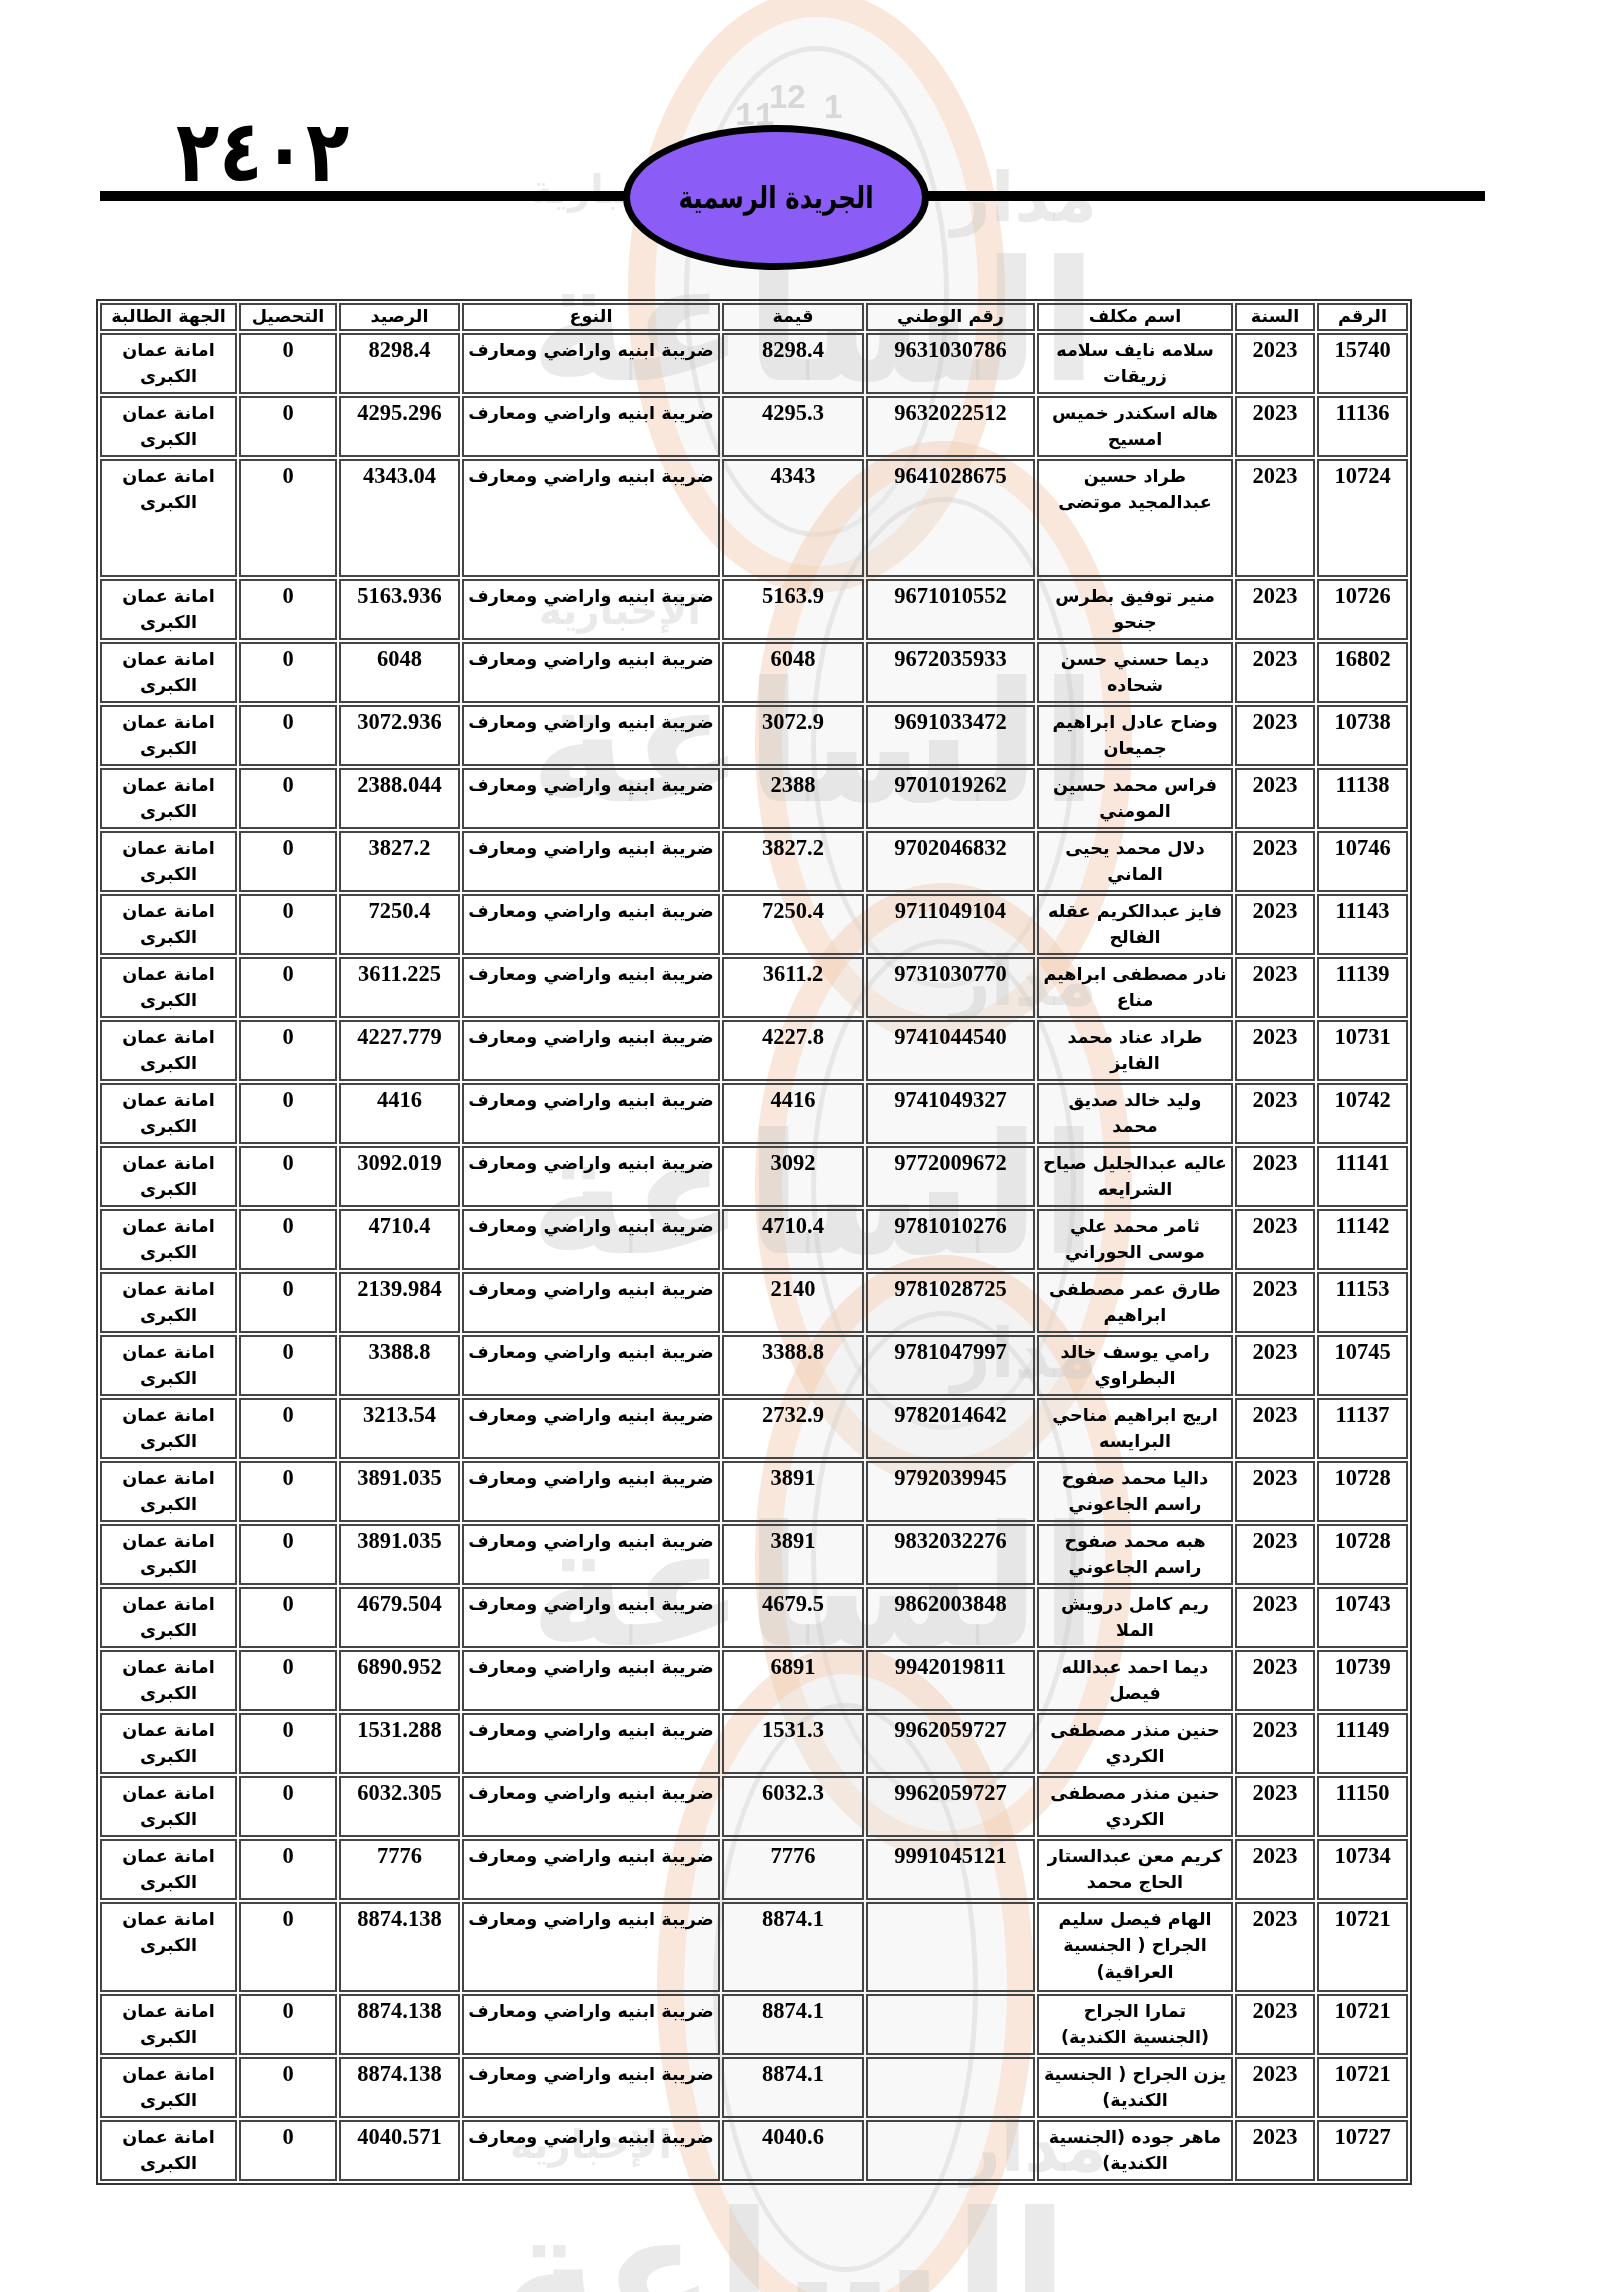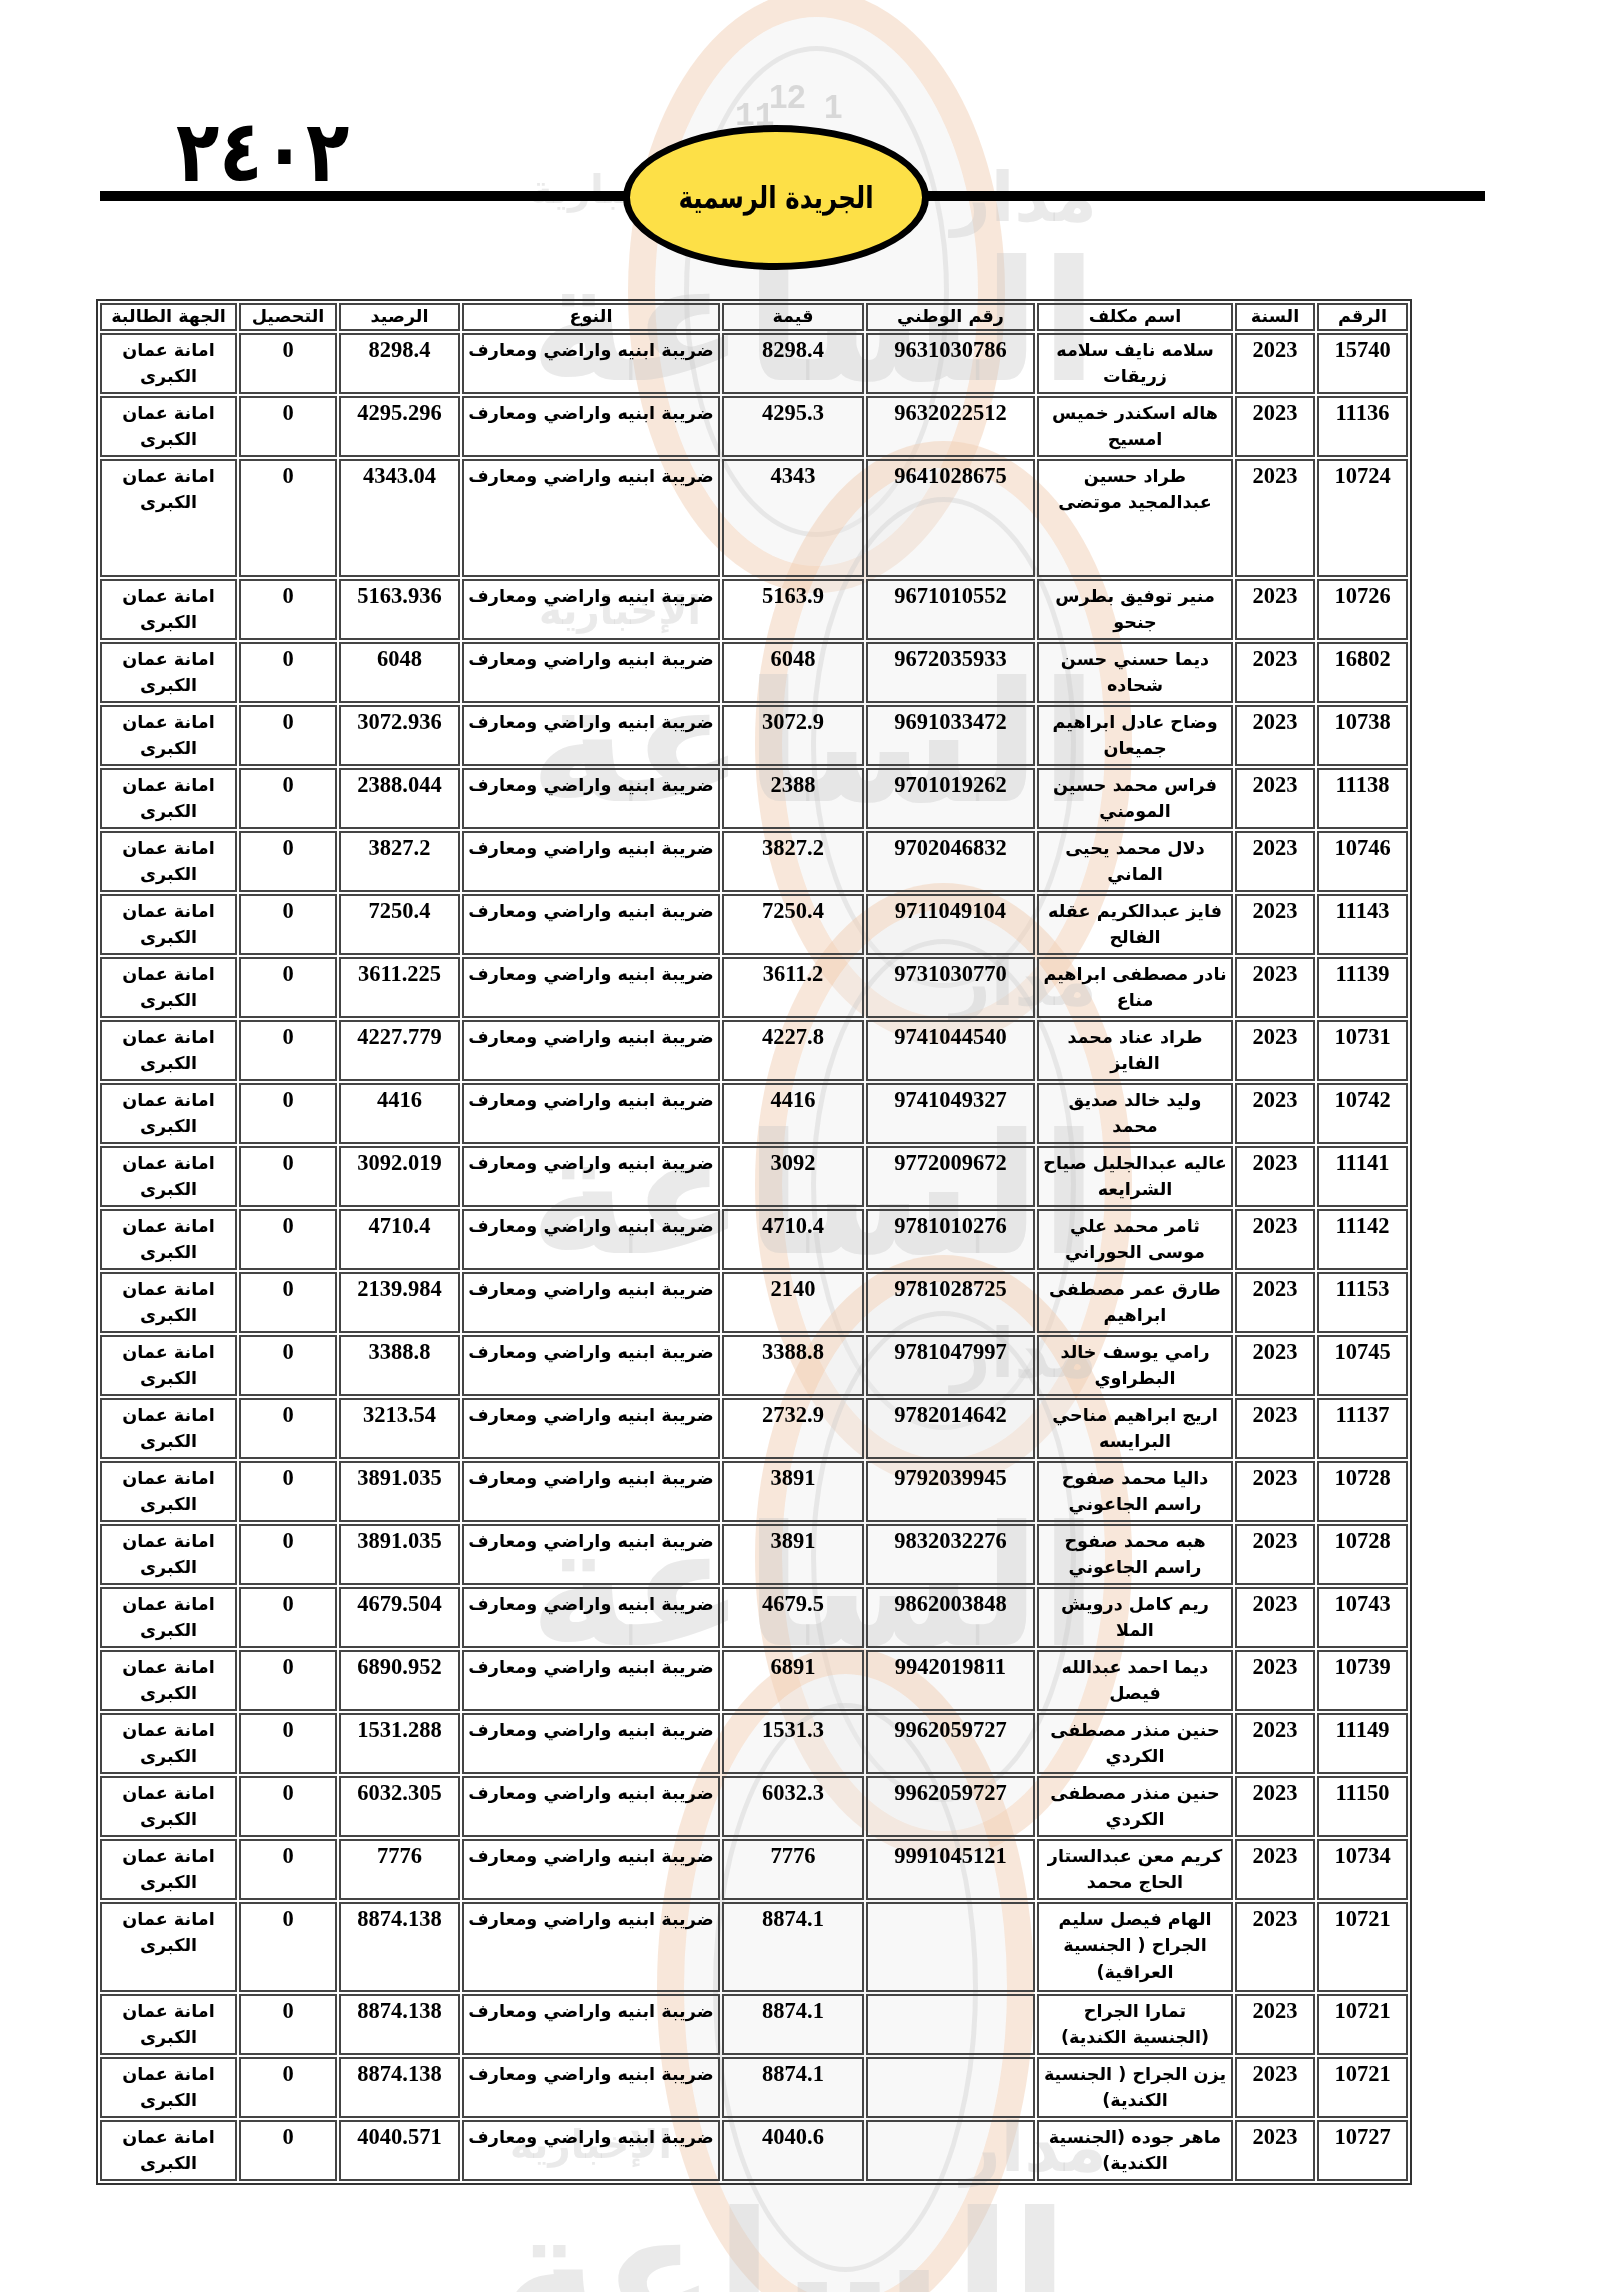--- a/index.html
+++ b/index.html
@@ -16,21 +16,21 @@
   .wm-num { position: absolute; font-family: "Liberation Sans", sans-serif; font-weight: bold;
             font-size: 33px; color: rgba(190,190,190,0.55); }
   .wm-text { position: absolute; font-family: "DejaVu Sans", sans-serif; font-weight: bold;
              color: rgba(200,200,200,0.38); white-space: nowrap; }
 
   
   .page-number { position: absolute; left: 176px; top: 110px; font-size: 71px; font-weight: bold;
                  font-family: "DejaVu Sans", sans-serif; letter-spacing: 2px; transform: scaleY(1.2); }
   .rule { position: absolute; left: 100px; width: 1385px; top: 191px; height: 9.8px; background: #000; }
   .masthead-oval { position: absolute; left: 623px; top: 125px; width: 306px; height: 145px;
-                   border: 7.8px solid #000; border-radius: 50%; background: #fde047;
+                   border: 7.8px solid #000; border-radius: 50%; background: #8b5cf6;
                    display: flex; align-items: center; justify-content: center; box-sizing: border-box; }
   .masthead-title { font-family: "DejaVu Sans", sans-serif; font-weight: bold; font-size: 24.5px;
                     transform: scaleY(1.25); }
 
   
   .table-wrap { position: absolute; left: 120px; top: 299px; width: 1292px; }
   table { border-collapse: separate; border-spacing: 2px; width: 100%;
           border: 2px solid #333; table-layout: fixed; background: transparent; }
   th, td { border: 2px solid #444; text-align: center; vertical-align: top; padding: 2px 3.9px;
            line-height: 26.5px; }

